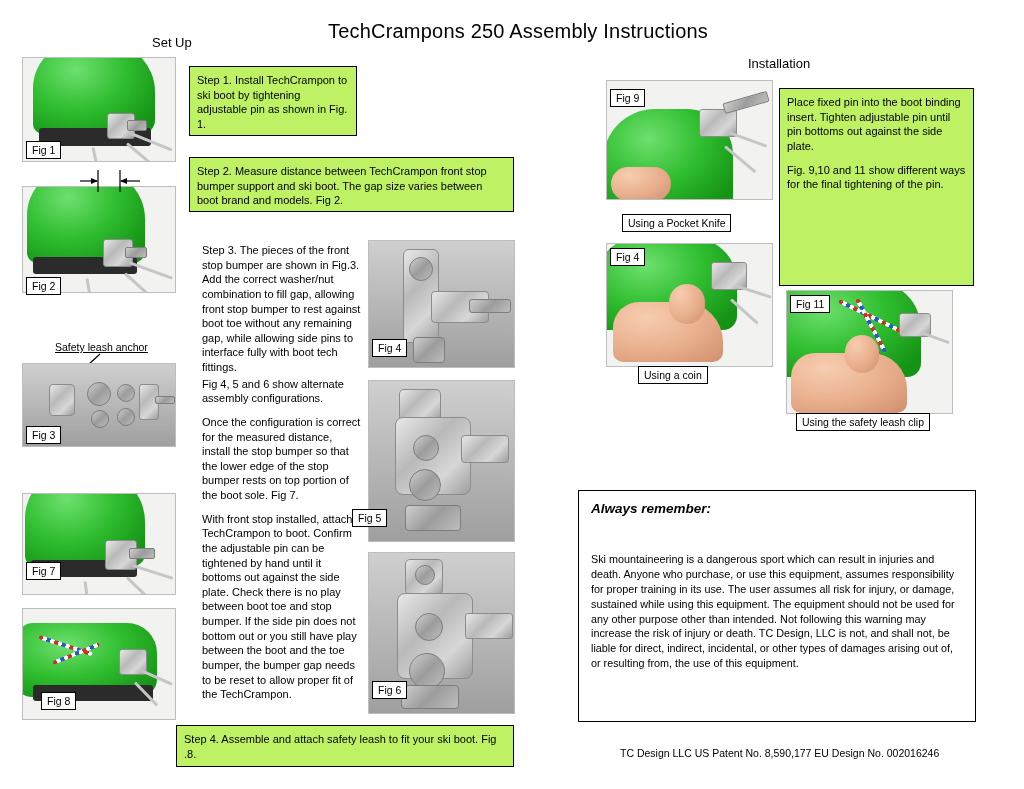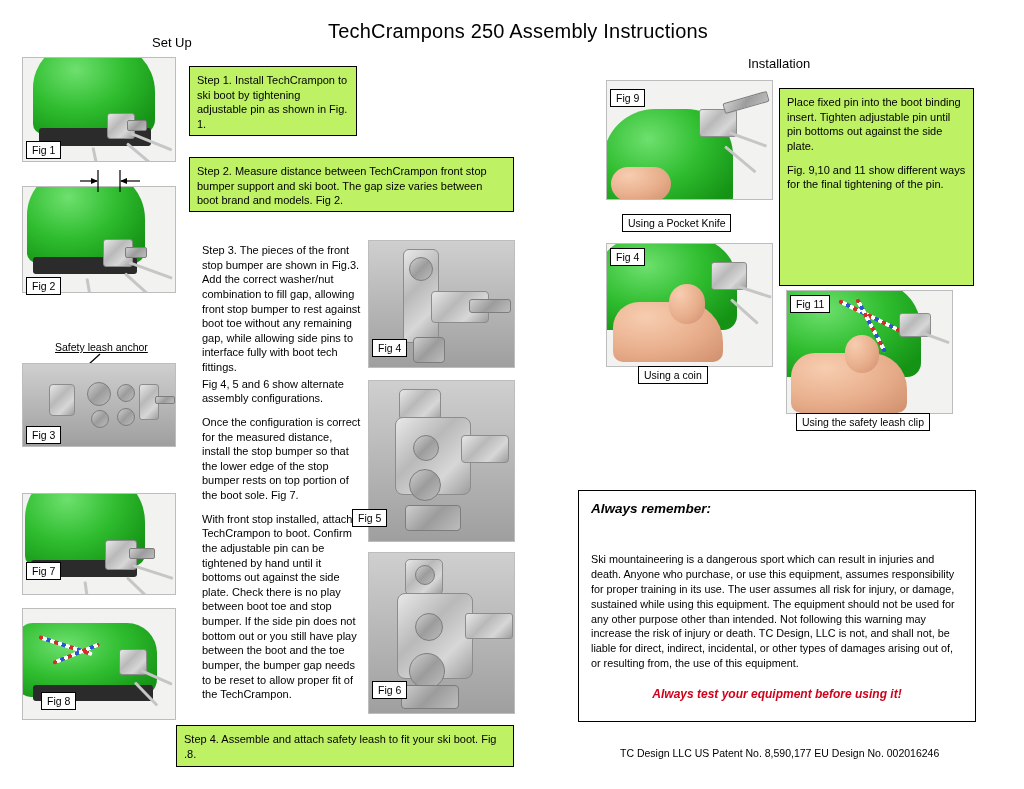--- a/index.html
+++ b/index.html
@@ -352,16 +352,15 @@
 <div class="caption" style="left:796px; top:413px;">Using the safety leash clip</div>
 
 <div class="textbox" style="left:779px; top:88px; width:195px; height:198px;">
   <p>Place fixed pin into the boot binding insert. Tighten adjustable pin until pin bottoms out against the side plate.</p>
   <p>Fig. 9,10 and 11 show different ways for the final tightening of the pin.</p>
 </div>
 
 <div id="remember-box">
   <div id="remember-title">Always remember:</div>
   <div id="remember-body">Ski mountaineering is a dangerous sport which can result in injuries and death.  Anyone who purchase, or use this equipment, assumes responsibility for proper training in its use. The user assumes all risk for injury, or damage, sustained while using this equipment. The equipment should not be used for any other purpose other than intended. Not following this warning may increase the risk of injury or death. TC Design, LLC is not, and shall not, be liable for direct, indirect, incidental, or other types of damages arising out of, or resulting from, the use of this equipment.</div>
-  <div id="remember-tagline">Always test your equipment before using it!</div>
 </div>
 
 <div id="footer-legal">TC Design LLC    US Patent No. 8,590,177  EU Design No. 002016246</div>
 
 </body></html>

